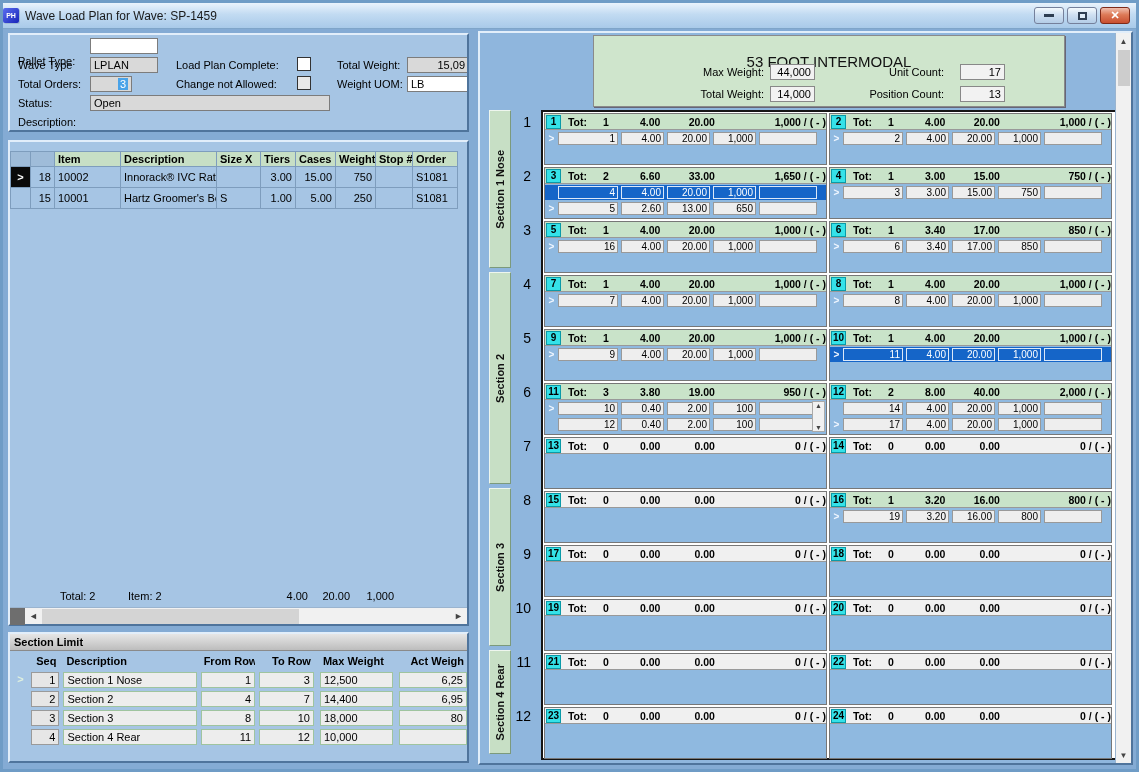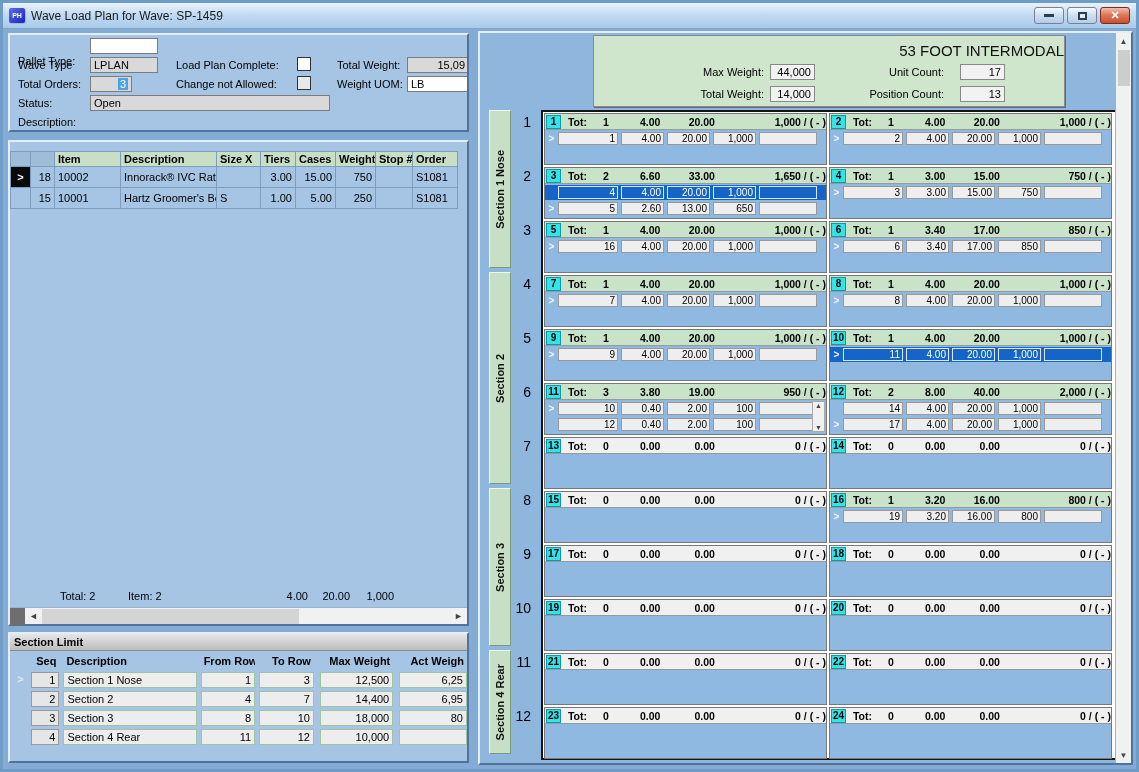--- a/index.html
+++ b/index.html
@@ -1,19 +1,19 @@
 <!DOCTYPE html>
 <html><head>
 <meta charset="utf-8">
 <style>
   html,body{margin:0;padding:0;background:#5d87b2;font-family:"Liberation Sans",sans-serif;}
   *{box-sizing:border-box;}
   .window{position:relative;width:1139px;height:772px;background:#84abd4;border:3px solid #6f9cc6;outline:1px solid #39587a;}
   
-  .titlebar{height:26px;background:linear-gradient(#eaf3fc,#c2dbf2 45%,#a9cae9);display:flex;align-items:center;padding:0 6px;border-bottom:1px solid #7fa5c9;}
+  .titlebar{height:26px;background:linear-gradient(#eaf3fc,#c2dbf2 45%,#a9cae9);display:flex;align-items:center;padding:0 0;border-bottom:1px solid #7fa5c9;}
   .app-icon{width:16px;height:15px;background:linear-gradient(135deg,#5b6ef0,#1724b8);color:#fff;font-size:7px;font-weight:bold;display:flex;align-items:center;justify-content:center;border-radius:2px;box-shadow:1px 1px 0 #9db8d4;margin-right:6px;}
   .title{font-size:12px;color:#1a1a1a;}
   .win-buttons{position:absolute;right:6px;top:4px;display:flex;gap:3px;}
   .win-btn{width:30px;height:17px;border:1px solid #75809b;border-radius:3px;background:linear-gradient(#f5fafd,#cfe0f2 45%,#b4cde7);display:flex;align-items:center;justify-content:center;font-size:9px;color:#223;}
   .win-btn.close{background:linear-gradient(#f0bfae,#dd7a57 45%,#c94f30);border-color:#7e2a18;color:#fff;font-weight:bold;font-size:11px;}
   .glyph-min{width:10px;height:3px;background:#2e3e52;}
   .glyph-restore{width:9px;height:8px;border:2px solid #2e3e52;background:#dfecf8;}
   
   .content{position:relative;width:1133px;height:740px;}
   .panel{position:absolute;background:#a6c5e4;border:2px solid;border-color:#e2eefa #4f749c #4f749c #e2eefa;}
@@ -45,26 +45,26 @@
   
   #limit-panel{left:5px;top:603px;width:461px;height:131px;overflow:hidden;}
   .limit-title{height:17px;background:linear-gradient(#e6e6e6,#bdbdbd);border-bottom:1px solid #8a8a8a;font-size:11px;font-weight:bold;padding:2px 4px;}
   .sl{font-size:11px;margin-top:2px;}
   .sl-row{display:flex;height:19px;align-items:center;}
   .sl-head{font-weight:bold;height:17px;}
   .sl-cell{height:16px;padding:1px 3px;overflow:hidden;white-space:nowrap;}
   .sl-box{border:1px solid #9fc49f;background:#ededed;}
   .sl-box.gray{border-color:#9a9a9a;background:#e6e6e6;}
   .sl-marker{color:#dff0df;font-weight:bold;}
-  .m0{width:22px;text-align:center}.m1{width:30px;text-align:right}.m2{width:142px;margin-left:4px}.m3{width:58px;text-align:right;margin-left:4px}.m4{width:58px;text-align:right;margin-left:4px}.m5{width:78px;text-align:right;margin-left:6px}.m6{width:72px;text-align:right;margin-left:6px}
+  .m0{width:22px;text-align:center}.m1{width:30px;text-align:right}.m2{width:142px;margin-left:4px}.m3{width:58px;text-align:right;margin-left:4px}.m4{width:58px;text-align:right;margin-left:4px}.m5{width:78px;margin-left:6px}.m6{width:72px;text-align:right;margin-left:6px}
   .sl-head .sl-cell{border:none;background:none;}
   
   #right-panel{position:absolute;left:475px;top:2px;width:655px;height:734px;background:#8fb6dd;border:2px solid;border-color:#e2eefa #4f749c #4f749c #e2eefa;}
   .trailer{position:absolute;left:113px;top:2px;width:472px;height:72px;background:#cfe5cc;border:1px solid #8a8a8a;box-shadow:1px 1px 0 #667;}
-  .trailer-title{text-align:right;font-size:15px;margin-top:6px;color:#111;}
+  .trailer-title{text-align:center;font-size:15px;margin-top:17px;color:#111;}
   .tlabel{position:absolute;font-size:11px;text-align:right;}
   .tfield{position:absolute;height:16px;width:45px;border:1px solid #888;background:#f2f2f2;font-size:11px;text-align:right;padding:1px 3px;line-height:12px;}
   
   #sections-rail{position:absolute;left:9px;top:77px;width:22px;}
   .section-block{background:#c7dfc5;border:1px solid;border-color:#eef6ee #7c9a7c #7c9a7c #eef6ee;margin-bottom:4px;display:flex;align-items:center;justify-content:center;}
   .section-label{writing-mode:vertical-rl;transform:rotate(180deg);font-size:11px;font-weight:bold;white-space:nowrap;color:#111;}
   #numbers-rail{position:absolute;left:31px;top:77px;width:24px;}
   .row-num{height:54px;font-size:14px;color:#000;text-align:right;padding:4px 4px 0 0;}
   
   #vehicle-grid{position:absolute;left:61px;top:77px;width:576px;height:650px;background:#fff;border:2px solid #151515;padding:1px;}

